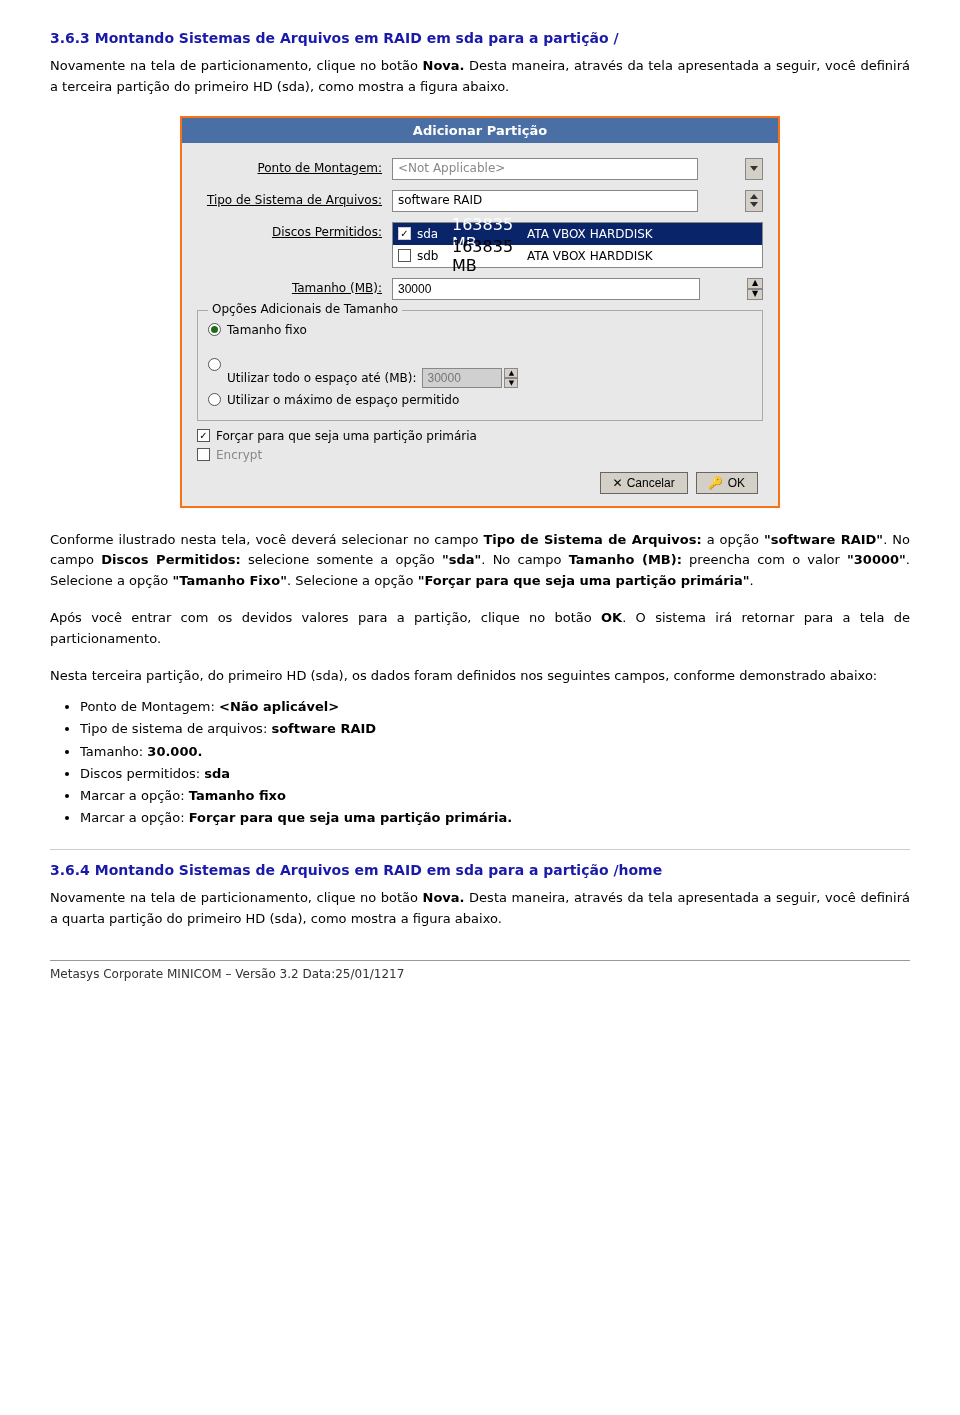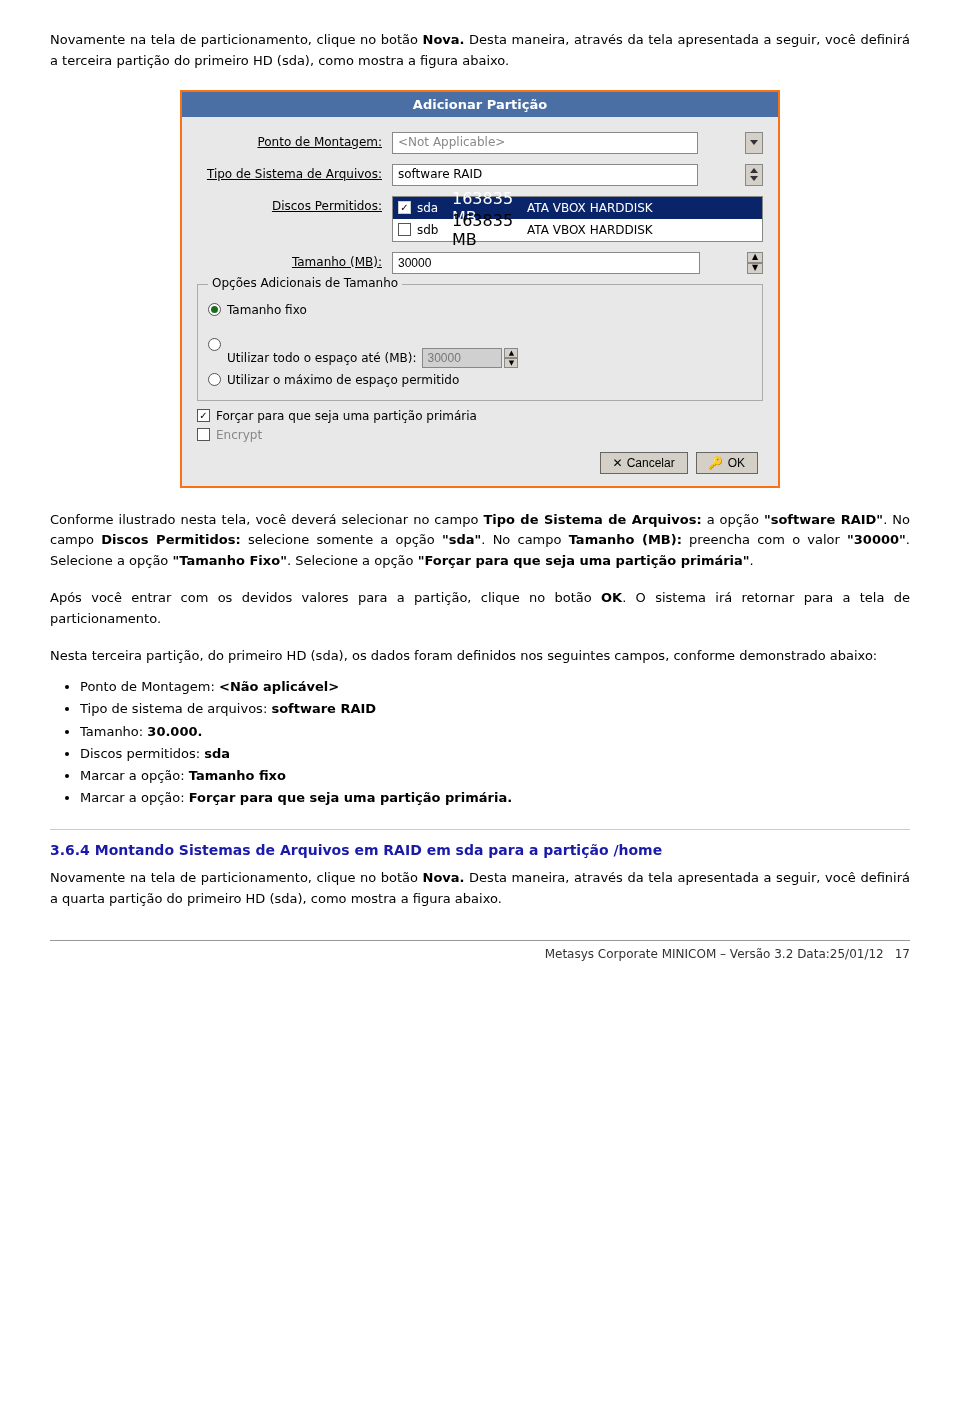--- a/index.html
+++ b/index.html
@@ -177,21 +177,21 @@
       background: #fff;
       color: #000;
     }
     .disk-name { width: 35px; font-size: 12px; }
     .disk-size { width: 75px; font-size: 16px; }
     .disk-desc { font-size: 12px; }
     
     .options-group {
       border: 1px solid #aaa;
       margin-top: 5px;
-      padding: 18px 10px 8px 10px;
+      padding: 12px 10px 8px 10px;
       position: relative;
       background: #e8e8e8;
     }
     .options-group-title {
       position: absolute;
       top: -9px;
       left: 10px;
       background: #e8e8e8;
       padding: 0 4px;
       font-size: 12px;
@@ -292,39 +292,41 @@
       font-size: 13px;
       line-height: 1.7;
       list-style-type: disc;
     }
     
     .page-footer {
       border-top: 1px solid #999;
       margin-top: 30px;
       padding-top: 6px;
       display: flex;
-      justify-content: flex-end;
+      justify-content: flex-start;
       font-size: 12px;
       color: #333;
-      gap: 11px;
     }
     
     .section-divider {
       border-top: 1px solid #ccc;
       margin: 20px 0 12px 0;
     }
     .not-applicable {
       color: #888;
     }
   </style>
 </head>
 <body>
 
 <div class="page-container">
 
+  <div>
+    <h2><a href="#">3.6.3 Montando Sistemas de Arquivos em RAID em sda para a partição /</a></h2>
+  </div>
 
   <div class="content-section">
     <p>
       <span>Novamente na tela de particionamento, clique no botão </span><strong>Nova.</strong><span> Desta maneira, através da tela apresentada a seguir, você definirá a terceira partição do primeiro HD (sda), como mostra a figura abaixo.</span>
     </p>
   </div>
 
   <div class="dialog-wrapper">
     <div class="dialog-box">
       <div class="dialog-title-bar">

